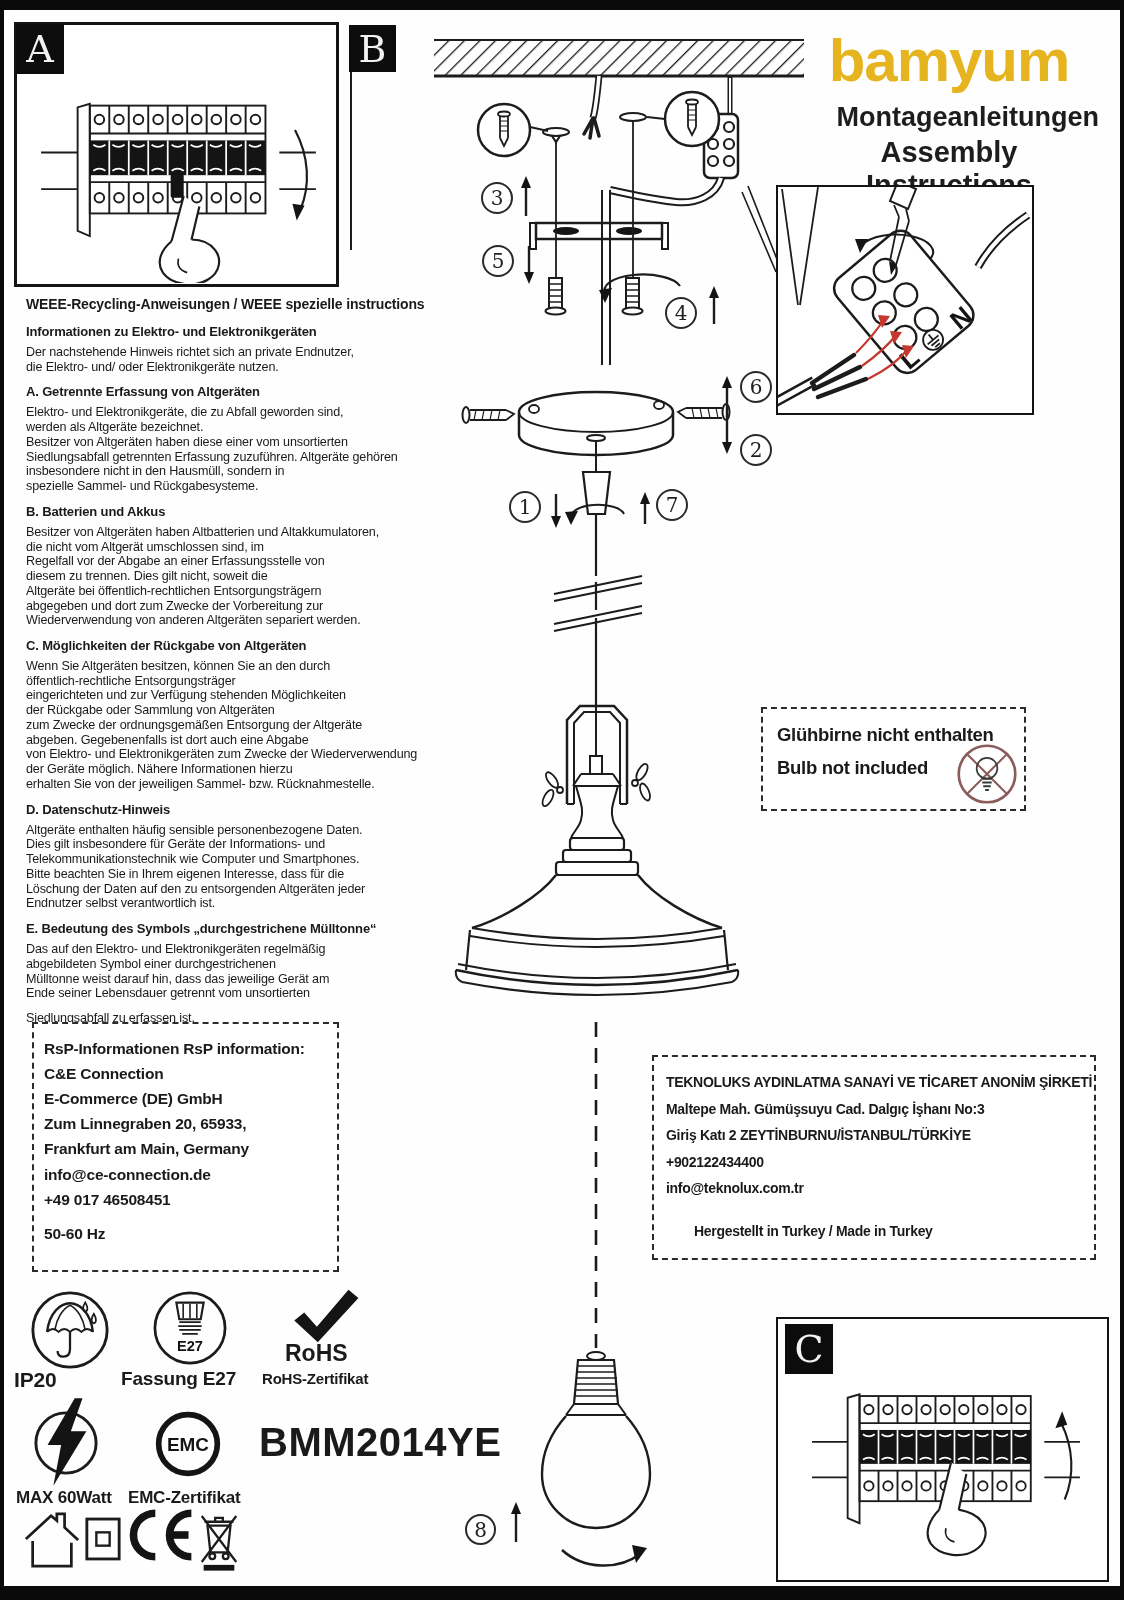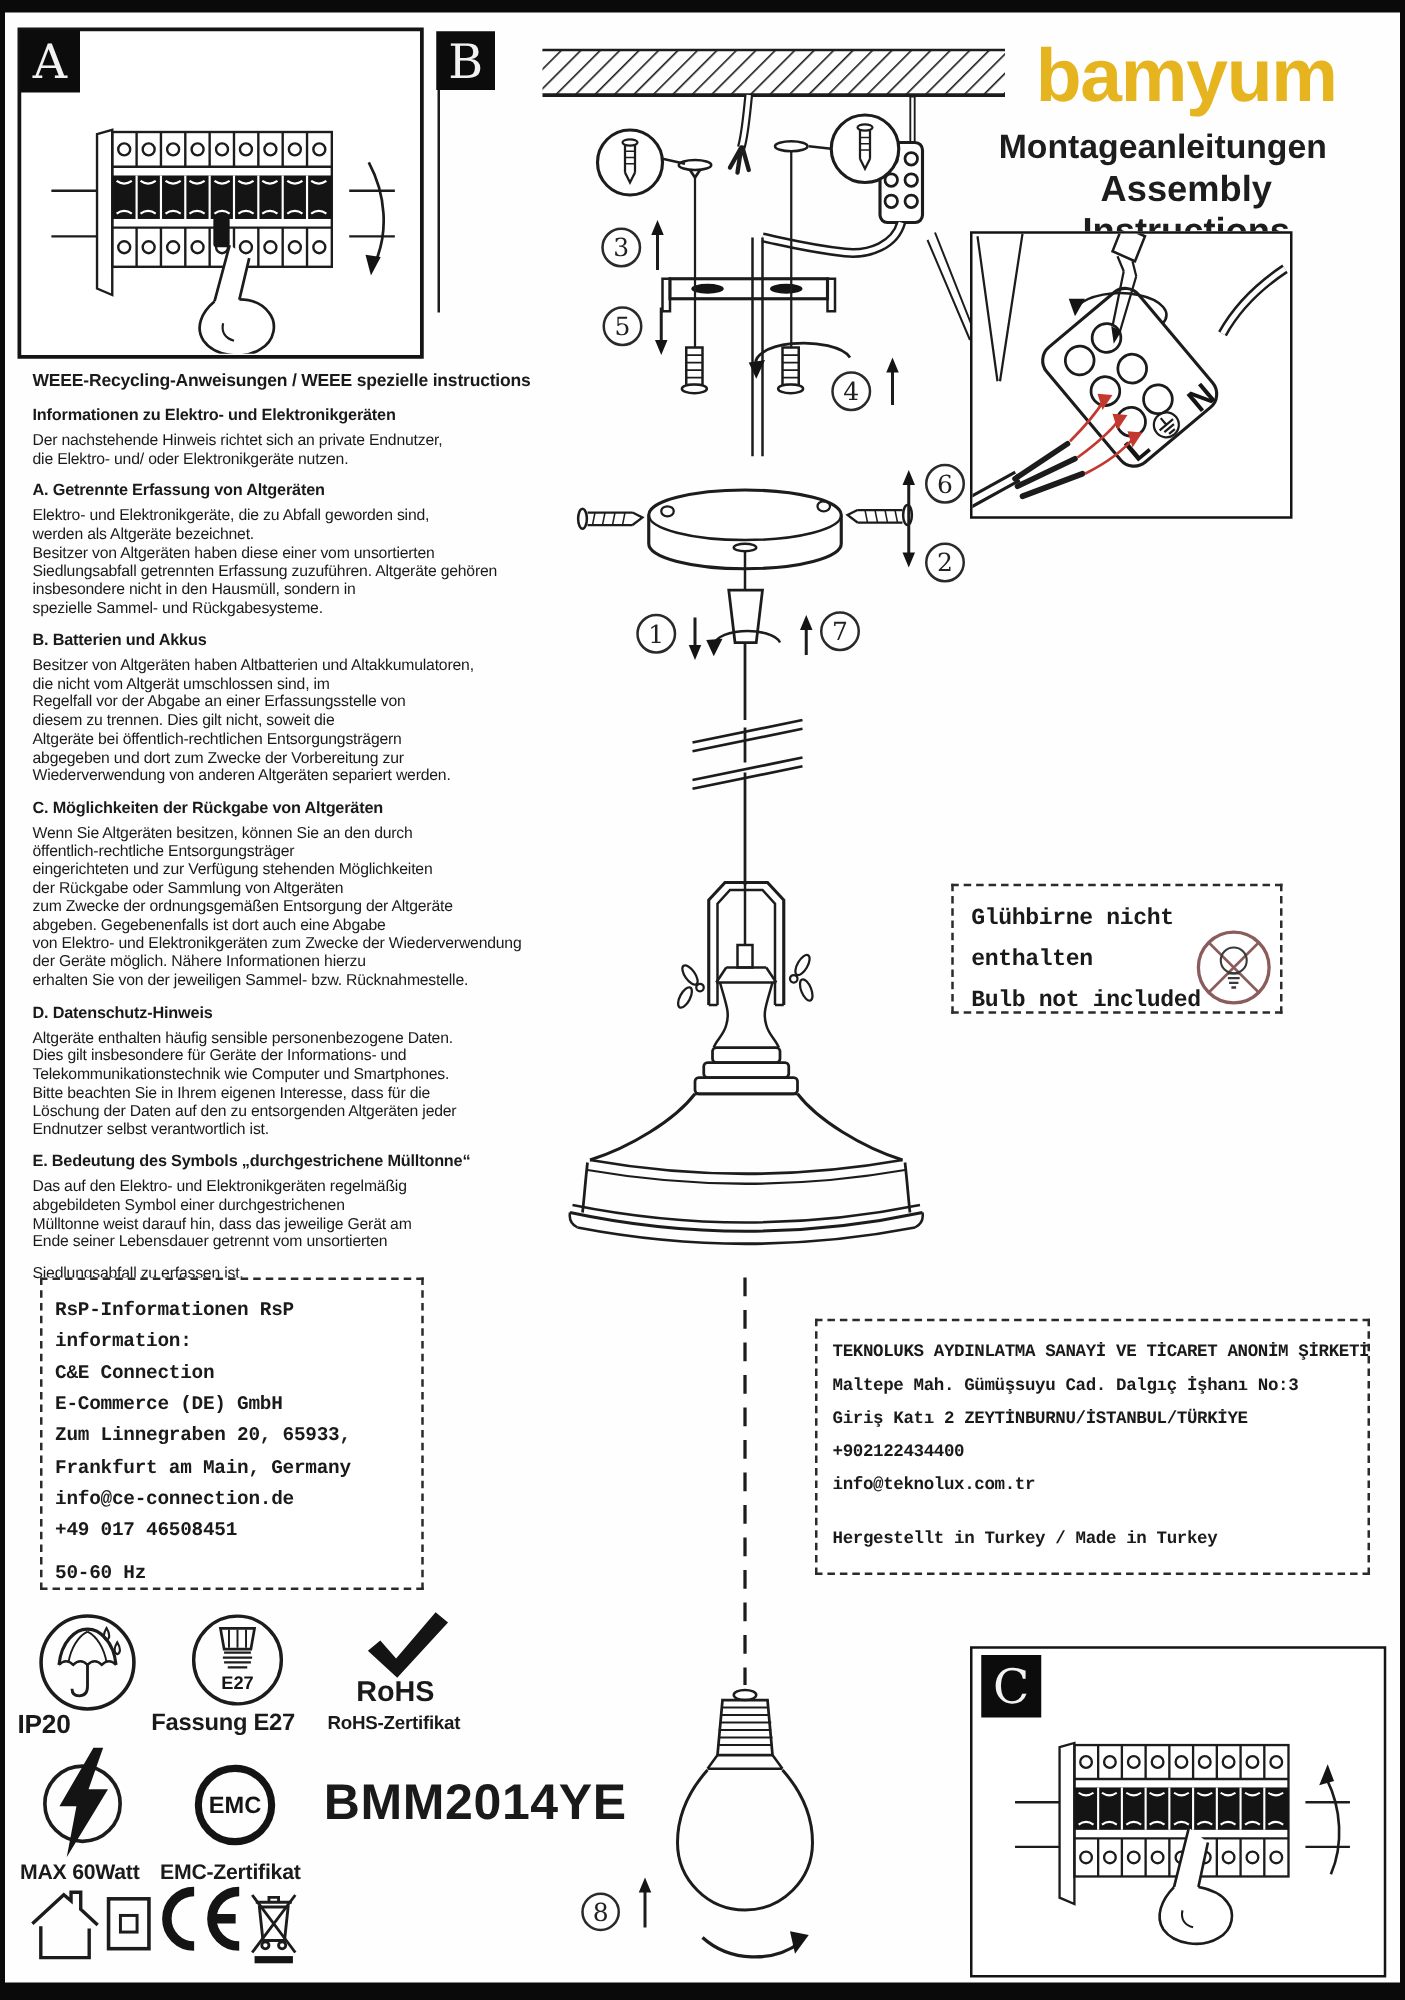--- a/index.html
+++ b/index.html
@@ -4,41 +4,41 @@
 <style>
   html,body{margin:0;padding:0;background:#777;}
   .page{
     position:relative;width:1124px;height:1600px;background:#fefefe;
     font-family:"Liberation Sans",sans-serif;color:#1a1a1a;overflow:hidden;
     box-sizing:border-box;border-left:4px solid #0a0a0a;border-right:4px solid #0a0a0a;
   }
   .abs{position:absolute;}
   .bar{background:#0a0a0a;}
   .box-solid{border:3px solid #141414;box-sizing:border-box;background:#fff;}
-  .box-dashed{border:2px dashed #2b2b2b;box-sizing:border-box;background:#fff;font-family:Liberation Mono, monospace;}
+  .box-dashed{border:2px dashed #2b2b2b;box-sizing:border-box;background:#fff;}
   .plabel{
     background:#0c0c0c;color:#f2f2f2;font-family:"DejaVu Serif",serif;font-size:38px;
     display:flex;align-items:center;justify-content:center;font-weight:400;
   }
   .step{
     border:2px solid #2a2a2a;border-radius:50%;background:#fff;width:32px;height:32px;
     display:flex;align-items:center;justify-content:center;
     font-family:"DejaVu Serif",serif;font-size:20px;color:#222;box-sizing:border-box;
   }
   .logo{font-size:60px;font-weight:800;color:#E5B41F;letter-spacing:-1px;text-align:center;}
-  .title-de{font-size:27px;font-weight:700;text-align:left;color:#1d1d1d;}
+  .title-de{font-size:27px;font-weight:700;text-align:right;color:#1d1d1d;}
   .title-en{font-size:29px;font-weight:600;text-align:center;color:#1d1d1d;}
   .weee{width:418px;letter-spacing:-0.15px;}
   .weee .t{font-size:14px;font-weight:700;margin:0 0 12px 0;}
   .weee .h{font-size:13px;font-weight:700;margin:10px 0 6px 0;white-space:pre-line;}
   .weee .p{font-size:12.6px;line-height:1.17;margin:0 0 4px 0;white-space:pre-line;}
   .rsp{padding:12px 10px;font-size:15.5px;font-weight:700;line-height:1.62;letter-spacing:-0.2px;}
   .rsp .gap{margin-top:9px;}
   .mfr{padding:12px 12px;font-size:14px;font-weight:700;line-height:1.9;letter-spacing:-0.3px;white-space:nowrap;}
-  .mfr .made{margin-top:16px;}
+  .mfr .made{margin-top:16px;margin-left:28px;}
   .bulbnote{padding:10px 14px;font-size:18.5px;font-weight:600;line-height:1.78;letter-spacing:-0.3px;}
   .iconlabel{font-weight:700;text-align:left;letter-spacing:-0.2px;}
   .model{font-size:40px;font-weight:800;letter-spacing:0.5px;}
   svg{display:block;}
 </style>
 </head>
 <body>
 
 <div class="page">
 

